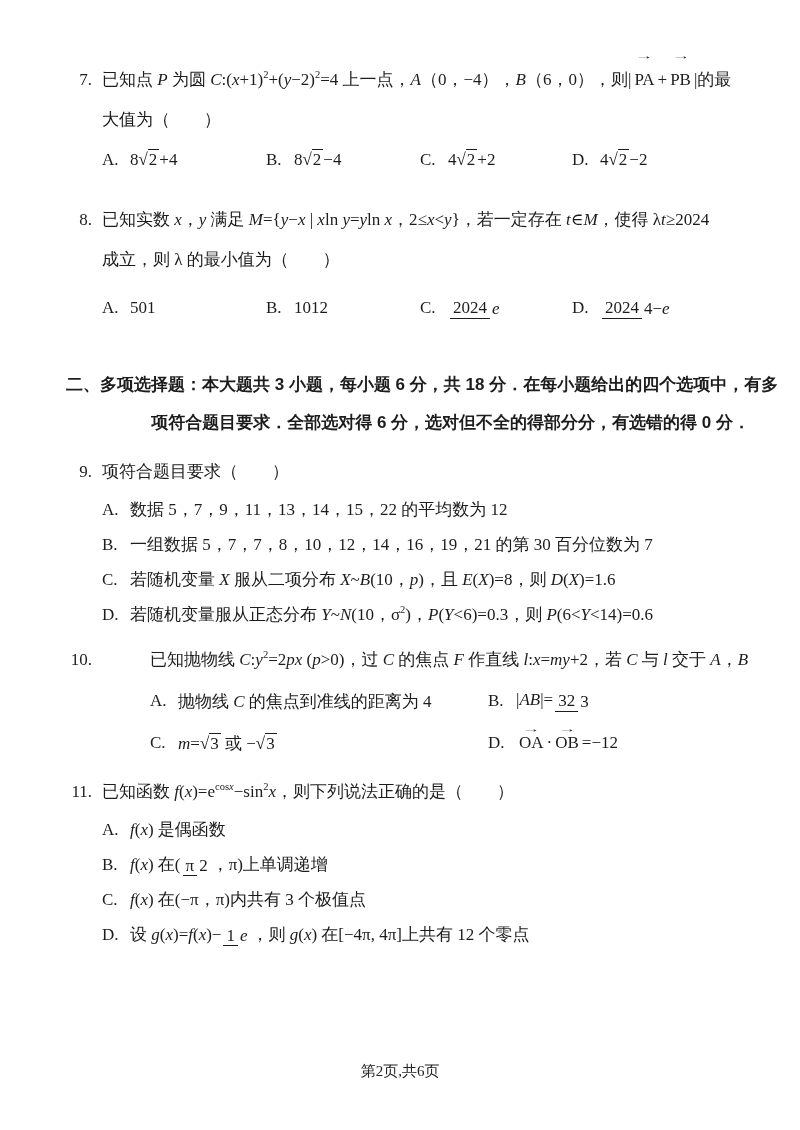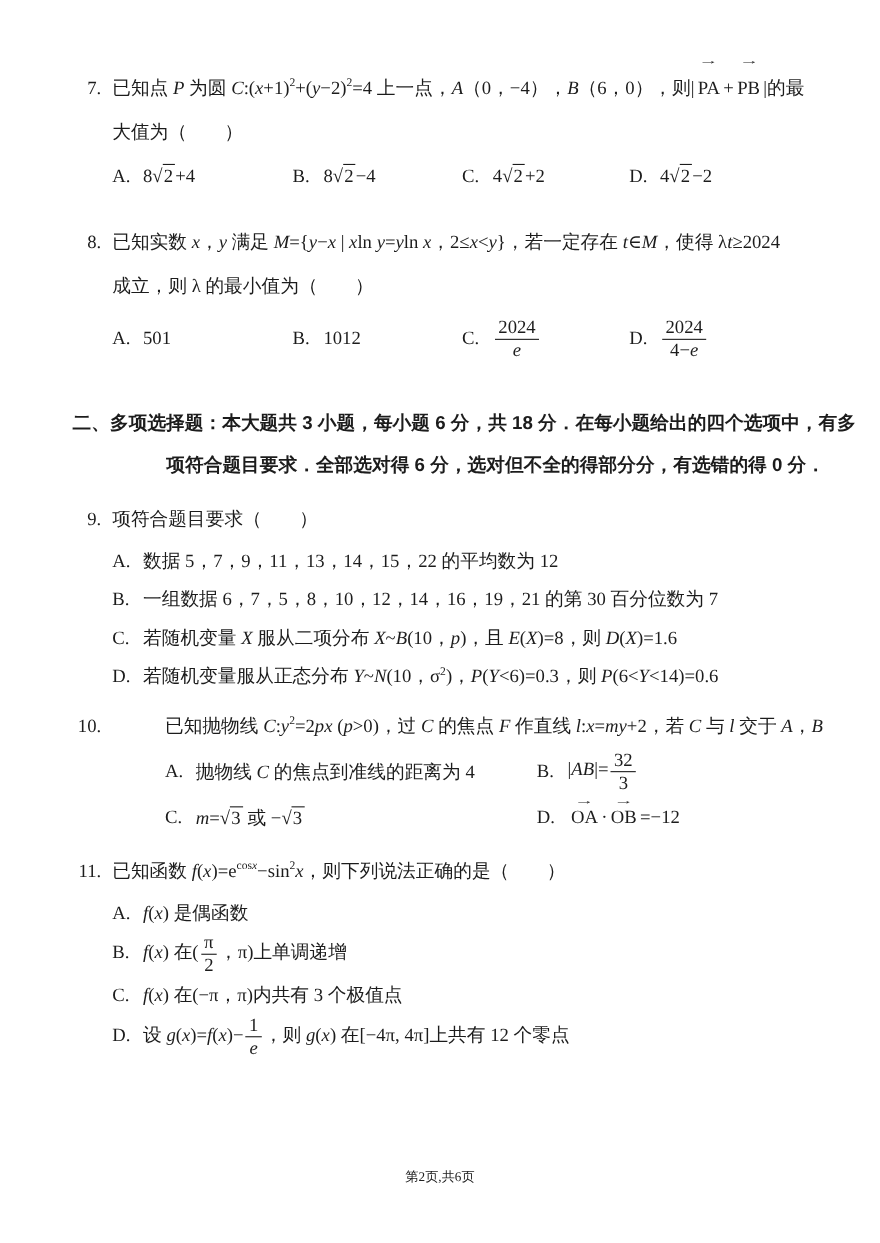--- a/index.html
+++ b/index.html
@@ -20,35 +20,35 @@
   .optrow4.tall .optcell{min-height:52px;}
   .optrow2{display:grid;grid-template-columns:338px 1fr;}
   .optrow2 .optcell{display:flex;align-items:center;min-height:42px;white-space:nowrap;}
   .opt{line-height:35px;white-space:nowrap;}
   .olab{display:inline-block;min-width:28px;}
   
   .sec{font-family:Liberation Sans, sans-serif;font-weight:700;}
   .sec .l1{line-height:38px;white-space:nowrap;}
   .sec .l2{line-height:38px;padding-left:34px;white-space:nowrap;text-align:right;}
   
-  .frac{display:inline-flex;flex-direction:column;align-items:center;vertical-align:middle;line-height:1.15;margin:0 2px;}
+  .frac{display:inline-flex;align-items:center;vertical-align:middle;line-height:1.15;margin:0 2px;}
   .frac .num{border-bottom:1px solid #1c1c1c;padding:0 3px;}
   .frac .den{padding:0 2px;}
   .sqrt{white-space:nowrap;}
   .sqrt .rad{border-top:1.4px solid #1c1c1c;padding:0 2px 0 1px;}
   .vec{position:relative;display:inline-block;margin:0 2px;padding:0 1px;}
   .vec::before{content:'→';position:absolute;left:50%;top:-9px;transform:translateX(-50%) scaleX(1.8);
     font-size:10px;line-height:10px;font-style:normal;display:block;}
   
   #q7{margin-bottom:22px;}
   #q8{margin-bottom:32px;}
   #sec2{margin-bottom:10px;}
   #q9{margin-bottom:8px;}
   #q10{margin-bottom:8px;gap:48px;}
-  .footer{position:absolute;left:0;right:0;top:1062px;text-align:center;font-size:12px;color:#222;}
+  .footer{position:absolute;left:0;right:0;top:1062px;text-align:center;font-size:15px;color:#222;}
 </style>
 </head>
 <body>
 
 <div class="page">
   <main class="content">
 
     <section class="q" id="q7">
       <div class="qnum">7.</div>
       <div class="qbody">
@@ -110,21 +110,21 @@
     <section class="sec" id="sec2">
       <div class="l1">二、多项选择题：本大题共 3 小题，每小题 6 分，共 18 分．在每小题给出的四个选项中，有多</div>
       <div class="l2">项符合题目要求．全部选对得 6 分，选对但不全的得部分分，有选错的得 0 分．</div>
     </section>
 
     <section class="q" id="q9">
       <div class="qnum">9.</div>
       <div class="qbody">
         <div class="sline">项符合题目要求（  ）</div>
         <div class="opt"><span class="olab">A.</span><span class="otxt">数据 5，7，9，11，13，14，15，22 的平均数为 12</span></div>
-        <div class="opt"><span class="olab">B.</span><span class="otxt">一组数据 6，7，5，8，10，12，14，16，19，21 的第 30 百分位数为 7</span></div>
+        <div class="opt"><span class="olab">B.</span><span class="otxt">一组数据 5，7，7，8，10，12，14，16，19，21 的第 30 百分位数为 7</span></div>
         <div class="opt"><span class="olab">C.</span><span class="otxt">若随机变量 <i>X</i> 服从二项分布 <i>X</i>~<i>B</i>(10，<i>p</i>)，且 <i>E</i>(<i>X</i>)=8，则 <i>D</i>(<i>X</i>)=1.6</span></div>
         <div class="opt"><span class="olab">D.</span><span class="otxt">若随机变量服从正态分布 <i>Y</i>~<i>N</i>(10，σ<sup>2</sup>)，<i>P</i>(<i>Y</i>&lt;6)=0.3，则 <i>P</i>(6&lt;<i>Y</i>&lt;14)=0.6</span></div>
       </div>
     </section>
 
     <section class="q" id="q10">
       <div class="qnum">10.</div>
       <div class="qbody">
         <div class="sline">已知抛物线 <i>C</i>:<i>y</i><sup>2</sup>=2<i>px</i> (<i>p</i>&gt;0)，过 <i>C</i> 的焦点 <i>F</i> 作直线 <i>l</i>:<i>x</i>=<i>my</i>+2，若 <i>C</i> 与 <i>l</i> 交于 <i>A</i>，<i>B</i></div>
         <div class="optrow2">

